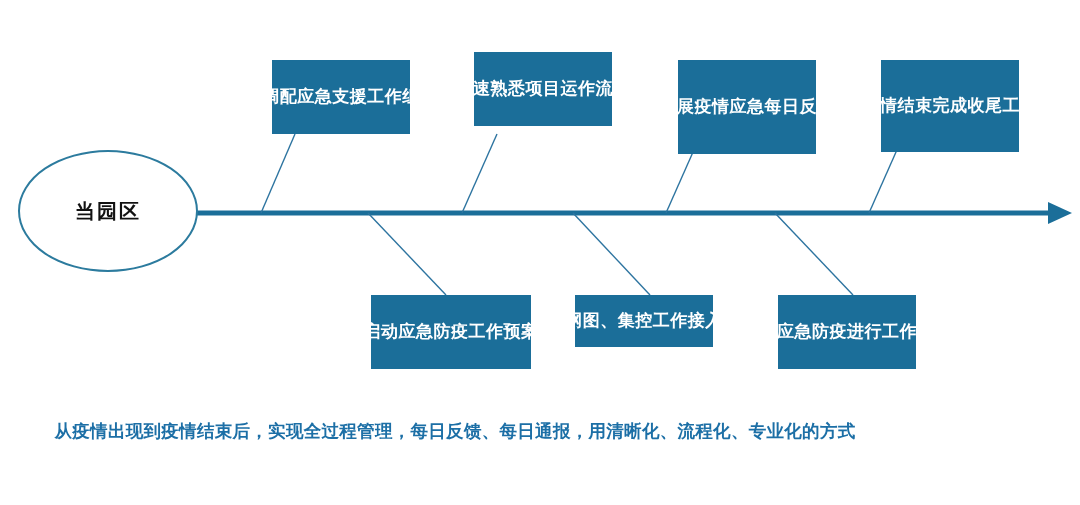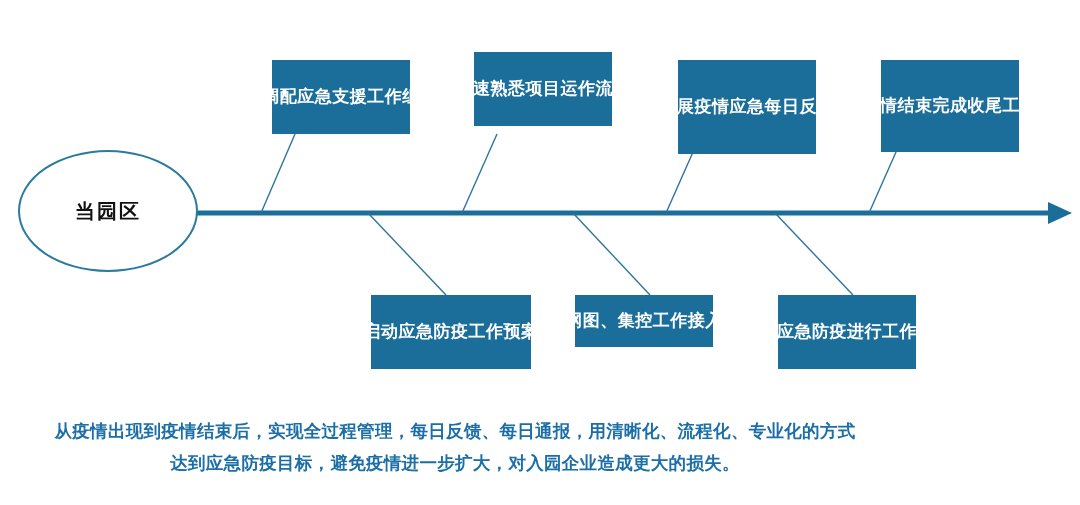--- a/index.html
+++ b/index.html
@@ -141,16 +141,15 @@
     <span class="node-line">作接入</span>
   </div>
 
   <div class="node-box" style="left:778px; top:295px; width:138px; height:74px;">
     <span class="node-line">启动应急防疫</span>
     <span class="node-line">进行工作汇报</span>
   </div>
 
   <div class="caption">
     <span class="caption-line">从疫情出现到疫情结束后，实现全过程管理，每日反馈、每日通报，用清晰化、流程化、专业化的方式</span>
-    <span class="caption-line">达到应急防疫目标，避免疫情进一步扩大，对入园企业造成更大的损失。</span>
   </div>
 
 </div>
 
 </body></html>

